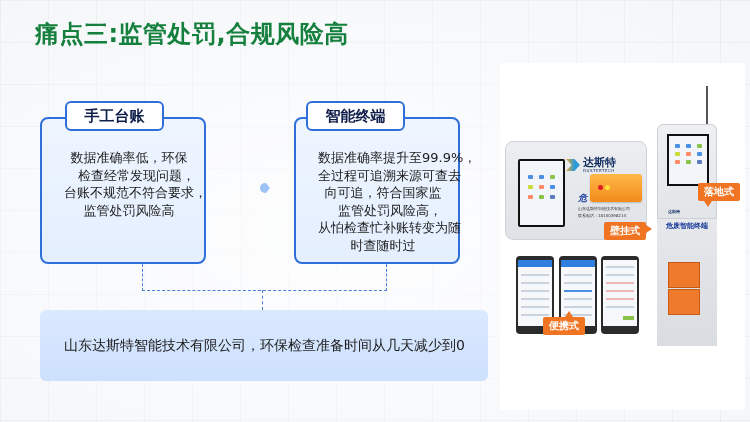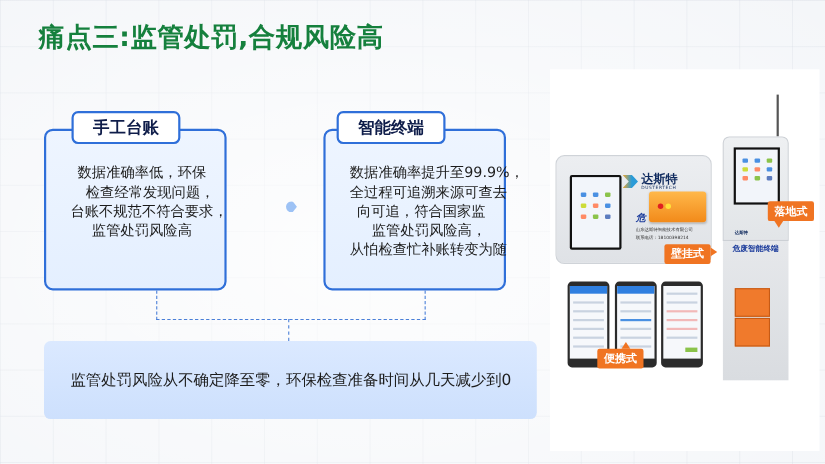--- a/index.html
+++ b/index.html
@@ -165,29 +165,30 @@
 <div class="dot"></div>
 
 <div class="tab right">智能终端</div>
 <div class="card right">
   <div class="card-body">
     <div>数据准确率提升至99.9%，</div>
     <div>全过程可追溯来源可查去</div>
     <div>向可追，符合国家监</div>
     <div class="indent">监管处罚风险高，</div>
     <div>从怕检查忙补账转变为随</div>
+    <div>时查随时过</div>
   </div>
 </div>
 
 <div class="dash v1"></div>
 <div class="dash v2"></div>
 <div class="dash h"></div>
 <div class="dash v3"></div>
 
-<div class="summary">监管处罚风险从不确定降至零，环保检查准备时间从几天减少到0</div>
+<div class="summary">山东达斯特智能技术有限公司，环保检查准备时间从几天减少到0</div>
 
 <div class="panel"></div>
 
 <div class="wall">
   <div class="screen">
     <div class="inner">
       <span class="app-dot" style="left:8px;top:14px;background:#4a90e2"></span>
       <span class="app-dot" style="left:19px;top:14px;background:#4a90e2"></span>
       <span class="app-dot" style="left:30px;top:14px;background:#8bc34a"></span>
       <span class="app-dot" style="left:8px;top:24px;background:#cddc39"></span>

